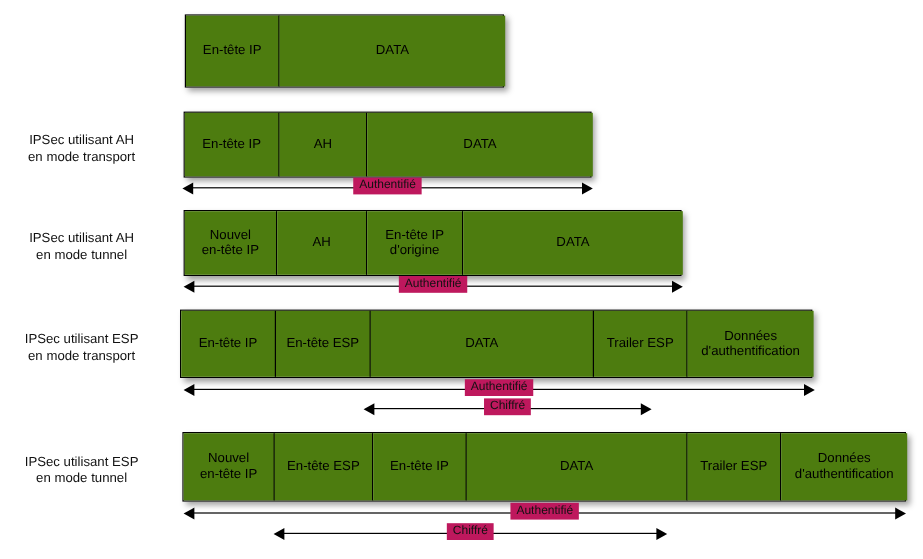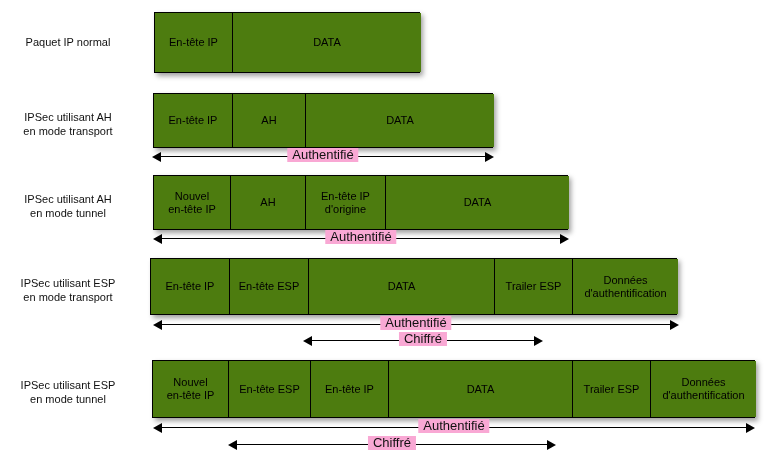--- a/index.html
+++ b/index.html
@@ -78,33 +78,32 @@
   }
   .span .head.right {
     right: 0;
     border-left: 9px solid #000000;
   }
   .span .caption {
     position: absolute;
     top: -2px;
     left: 50%;
     transform: translateX(-50%);
-    background: #f9a8d4;
+    background: #be185d;
     padding: 0 5px;
-    font-size: 13px;
+    font-size: 10px;
     line-height: 14px;
     color: #111111;
     white-space: nowrap;
   }
 </style>
 </head>
 <body>
 
 <div id="canvas">
-    <div class="row-label" style="left: 8px; top: 35px; width: 120px;">Paquet IP normal</div>
     <div class="packet" style="left: 154px; top: 12px; width: 266px; height: 61px;">
       <div class="field" style="width: 78px; flex: 0 0 78px;">En-tête IP</div>
       <div class="field" style="width: 188px; flex: 0 0 188px;">DATA</div>
     </div>
     <div class="row-label" style="left: 8px; top: 110px; width: 120px;">IPSec utilisant AH
 en mode transport</div>
     <div class="packet" style="left: 153px; top: 93px; width: 340px; height: 55px;">
       <div class="field" style="width: 79px; flex: 0 0 79px;">En-tête IP</div>
       <div class="field" style="width: 73px; flex: 0 0 73px;">AH</div>
       <div class="field" style="width: 188px; flex: 0 0 188px;">DATA</div>

